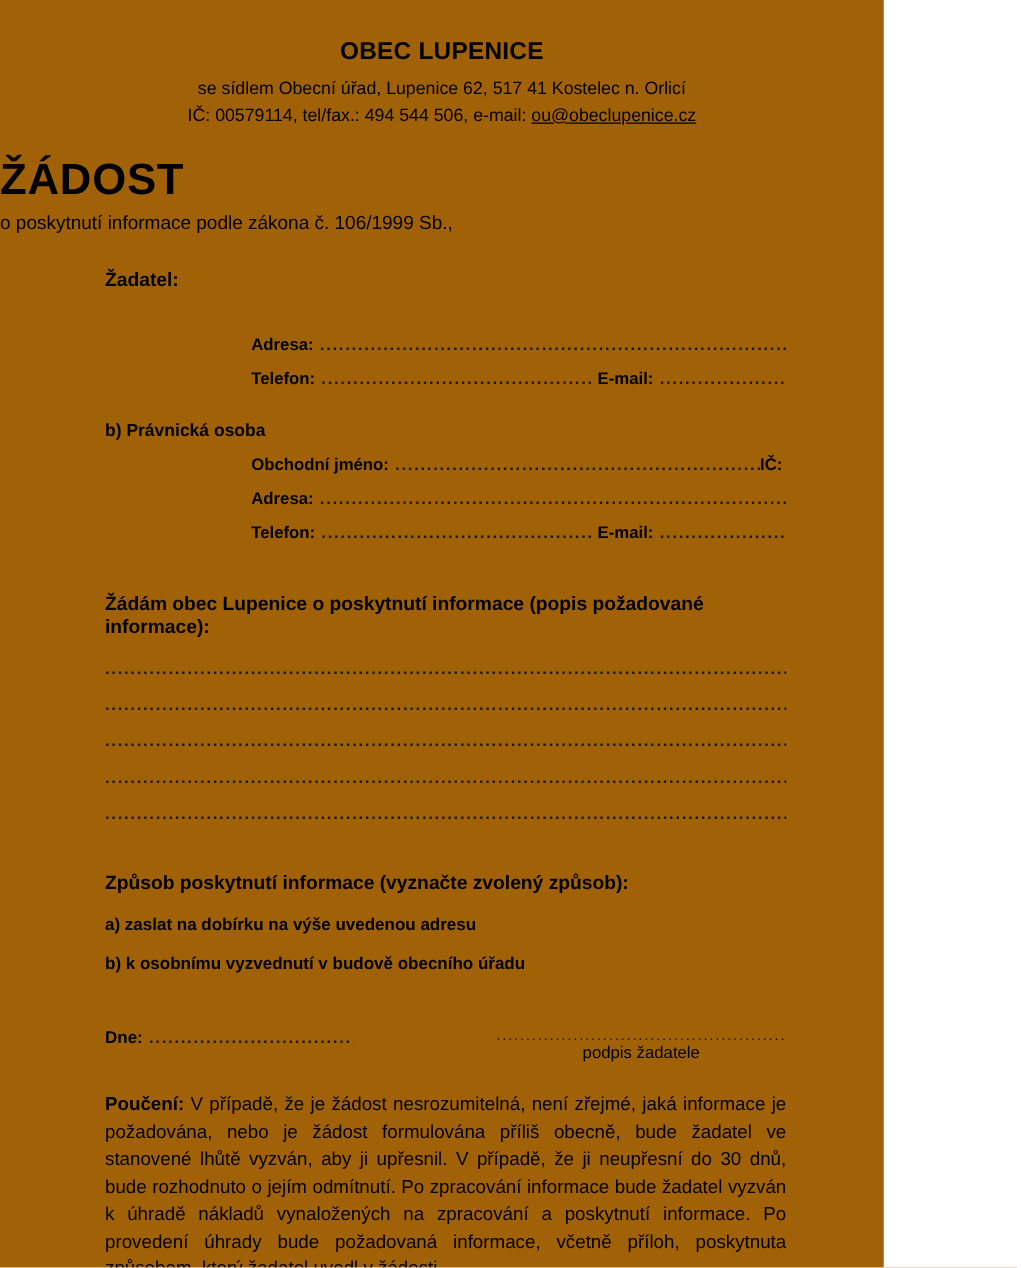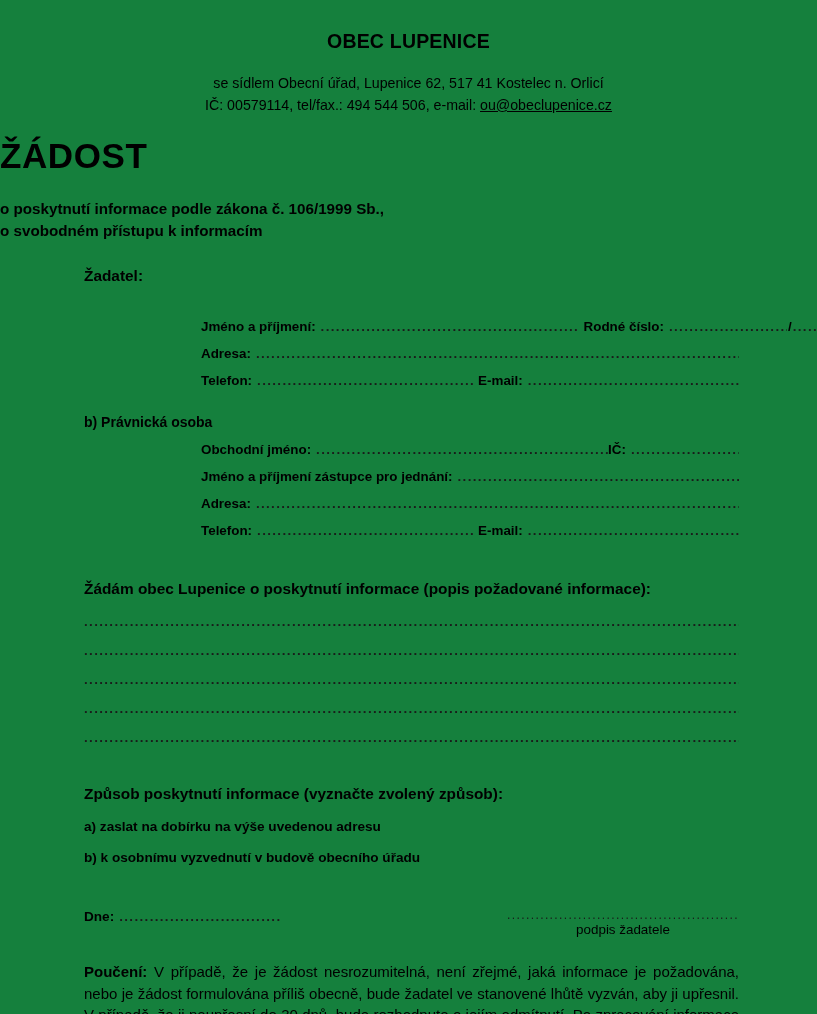--- a/index.html
+++ b/index.html
@@ -10,43 +10,43 @@
   body {
     width: 817px;
     height: 1014px;
     font-family: "Liberation Sans", sans-serif;
     color: #000000;
     -webkit-font-smoothing: antialiased;
   }
 
   .page {
     position: relative;
-    width: 817px;
+    width: 707px;
     height: 1014px;
     box-sizing: border-box;
     padding: 0;
-    background: #15803d;
+    background: #a16207;
     overflow: hidden;
   }
 
   
   .header {
     text-align: center;
     padding-top: 30px;
   }
   .org-name {
     font-size: 19.5px;
     font-weight: bold;
     letter-spacing: 0.2px;
     line-height: 1.2;
   }
   .org-line {
     font-size: 14.2px;
     line-height: 1.45;
-    margin-top: 20px;
+    margin-top: 8px;
   }
   .org-line2 {
     font-size: 14.2px;
     line-height: 1.45;
     margin-top: 1px;
   }
   .email-link {
     text-decoration: underline;
     color: #000000;
   }
@@ -56,23 +56,23 @@
     margin-top: 22px;
   }
   .doc-title {
     font-size: 35px;
     font-weight: bold;
     letter-spacing: 0.6px;
     line-height: 1.05;
   }
   .doc-sub {
     font-size: 15.2px;
-    font-weight: bold;
+    font-weight: normal;
     line-height: 1.42;
-    margin-top: 24px;
+    margin-top: 6px;
   }
 
   
   .body-area {
     margin-top: 26px;
     padding: 0 78px 0 84px;
   }
 
   .section-head {
     font-size: 15.4px;
@@ -220,43 +220,31 @@
   <div class="header">
     <div class="org-name">OBEC LUPENICE</div>
     <div class="org-line">se sídlem Obecní úřad, Lupenice 62, 517 41 Kostelec n. Orlicí</div>
     <div class="org-line2"><span>IČ: 00579114, tel/fax.: 494 544 506, e-mail: </span><a class="email-link" href="#">ou@obeclupenice.cz</a></div>
   </div>
 
   <div class="title-block">
     <div class="doc-title">ŽÁDOST</div>
     <div class="doc-sub">
       <div>o poskytnutí informace podle zákona č. 106/1999 Sb.,</div>
-      <div>o svobodném přístupu k informacím</div>
     </div>
   </div>
 
   <div class="body-area">
 
     <div class="section-head">Žadatel:</div>
     <div class="sp-22"></div>
 
     <div class="sp-12"></div>
 
     <div class="field-rows">
-      <div class="frow">
-        <span class="flabel">Jméno a příjmení:</span>
-        <span class="fgap"></span>
-        <span class="dots w-short"></span>
-        <span class="fgap"></span>
-        <span class="flabel">Rodné číslo:</span>
-        <span class="fgap"></span>
-        <span class="dots w-rc1"></span>
-        <span class="slash">/</span>
-        <span class="dots w-rc2"></span>
-      </div>
 
       <div class="frow">
         <span class="flabel">Adresa:</span>
         <span class="fgap"></span>
         <span class="dots"></span>
       </div>
 
       <div class="frow">
         <span class="flabel">Telefon:</span>
         <span class="fgap"></span>
@@ -276,25 +264,20 @@
     <div class="field-rows">
       <div class="frow">
         <span class="flabel">Obchodní jméno:</span>
         <span class="fgap"></span>
         <span class="dots w-obch"></span>
         <span class="flabel">IČ:</span>
         <span class="fgap"></span>
         <span class="dots"></span>
       </div>
 
-      <div class="frow">
-        <span class="flabel">Jméno a příjmení zástupce pro jednání:</span>
-        <span class="fgap"></span>
-        <span class="dots"></span>
-      </div>
 
       <div class="frow">
         <span class="flabel">Adresa:</span>
         <span class="fgap"></span>
         <span class="dots"></span>
       </div>
 
       <div class="frow">
         <span class="flabel">Telefon:</span>
         <span class="fgap"></span>

